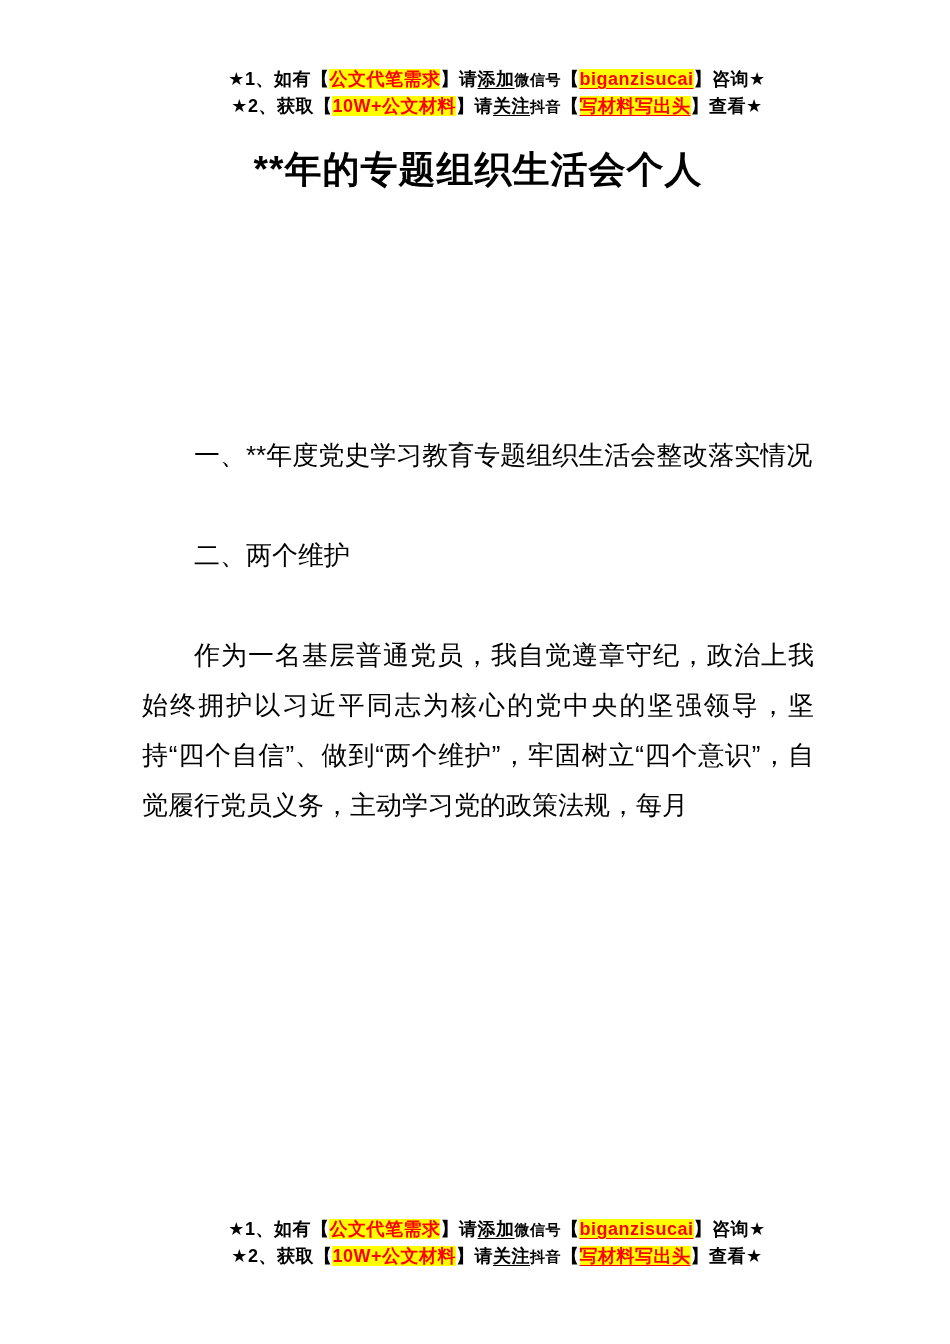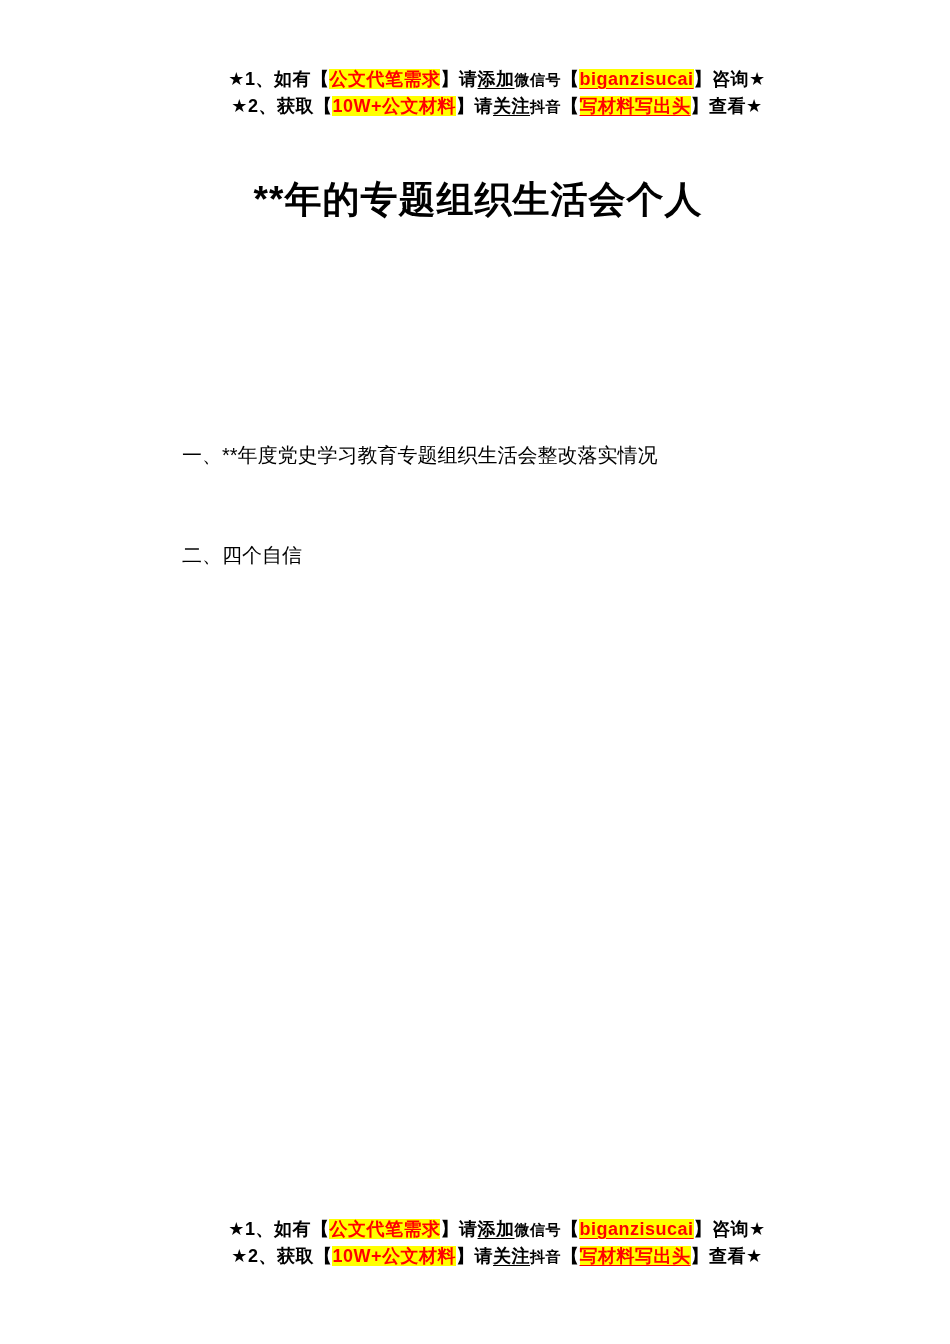--- a/index.html
+++ b/index.html
@@ -61,30 +61,30 @@
   .doc-title {
     position: absolute;
     left: 142px;
     width: 672px;
     text-align: center;
     font-size: 37px;
     line-height: 46px;
     font-weight: bold;
     letter-spacing: 1px;
   }
-  .doc-title-1 { top: 147px; margin-top: 30px; }
+  .doc-title-1 { top: 147px; }
   .doc-title-2 { top: 289px; }
 
   
   .content {
     position: absolute;
     left: 142px;
     top: 430px;
     width: 672px;
-    font-size: 20px;
+    font-size: 26px;
     line-height: 50px;
     text-align: justify;
     color: #000000;
   }
   .content p {
     margin: 0 0 50px 0;
     text-indent: 2em;
   }
   .content p:last-child { margin-bottom: 0; }
 </style>
@@ -95,21 +95,22 @@
 
   <div class="ad ad-header">
     <div><span class="seg-plain">★1、如有【</span><span class="seg-hl">公文代笔需求</span><span class="seg-plain">】请</span><span class="seg-u">添加</span><span class="seg-small">微信号</span><span class="seg-plain">【</span><span class="seg-hlu">biganzisucai</span><span class="seg-plain">】咨询★</span></div>
     <div><span class="seg-plain">★2、获取【</span><span class="seg-hl">10W+公文材料</span><span class="seg-plain">】请</span><span class="seg-u">关注</span><span class="seg-small">抖音</span><span class="seg-plain">【</span><span class="seg-hlu">写材料写出头</span><span class="seg-plain">】查看★</span></div>
   </div>
 
   <div class="doc-title doc-title-1">**年的专题组织生活会个人</div>
 
   <div class="content">
     <p>一、**年度党史学习教育专题组织生活会整改落实情况</p>
-    <p>二、四个自信</p>
+    <p>二、两个维护</p>
+    <p>作为一名基层普通党员，我自觉遵章守纪，政治上我始终拥护以习近平同志为核心的党中央的坚强领导，坚持“四个自信”、做到“两个维护”，牢固树立“四个意识”，自觉履行党员义务，主动学习党的政策法规，每月</p>
   </div>
 
   <div class="ad ad-footer">
     <div><span class="seg-plain">★1、如有【</span><span class="seg-hl">公文代笔需求</span><span class="seg-plain">】请</span><span class="seg-u">添加</span><span class="seg-small">微信号</span><span class="seg-plain">【</span><span class="seg-hlu">biganzisucai</span><span class="seg-plain">】咨询★</span></div>
     <div><span class="seg-plain">★2、获取【</span><span class="seg-hl">10W+公文材料</span><span class="seg-plain">】请</span><span class="seg-u">关注</span><span class="seg-small">抖音</span><span class="seg-plain">【</span><span class="seg-hlu">写材料写出头</span><span class="seg-plain">】查看★</span></div>
   </div>
 
 </div>
 
 </body></html>

